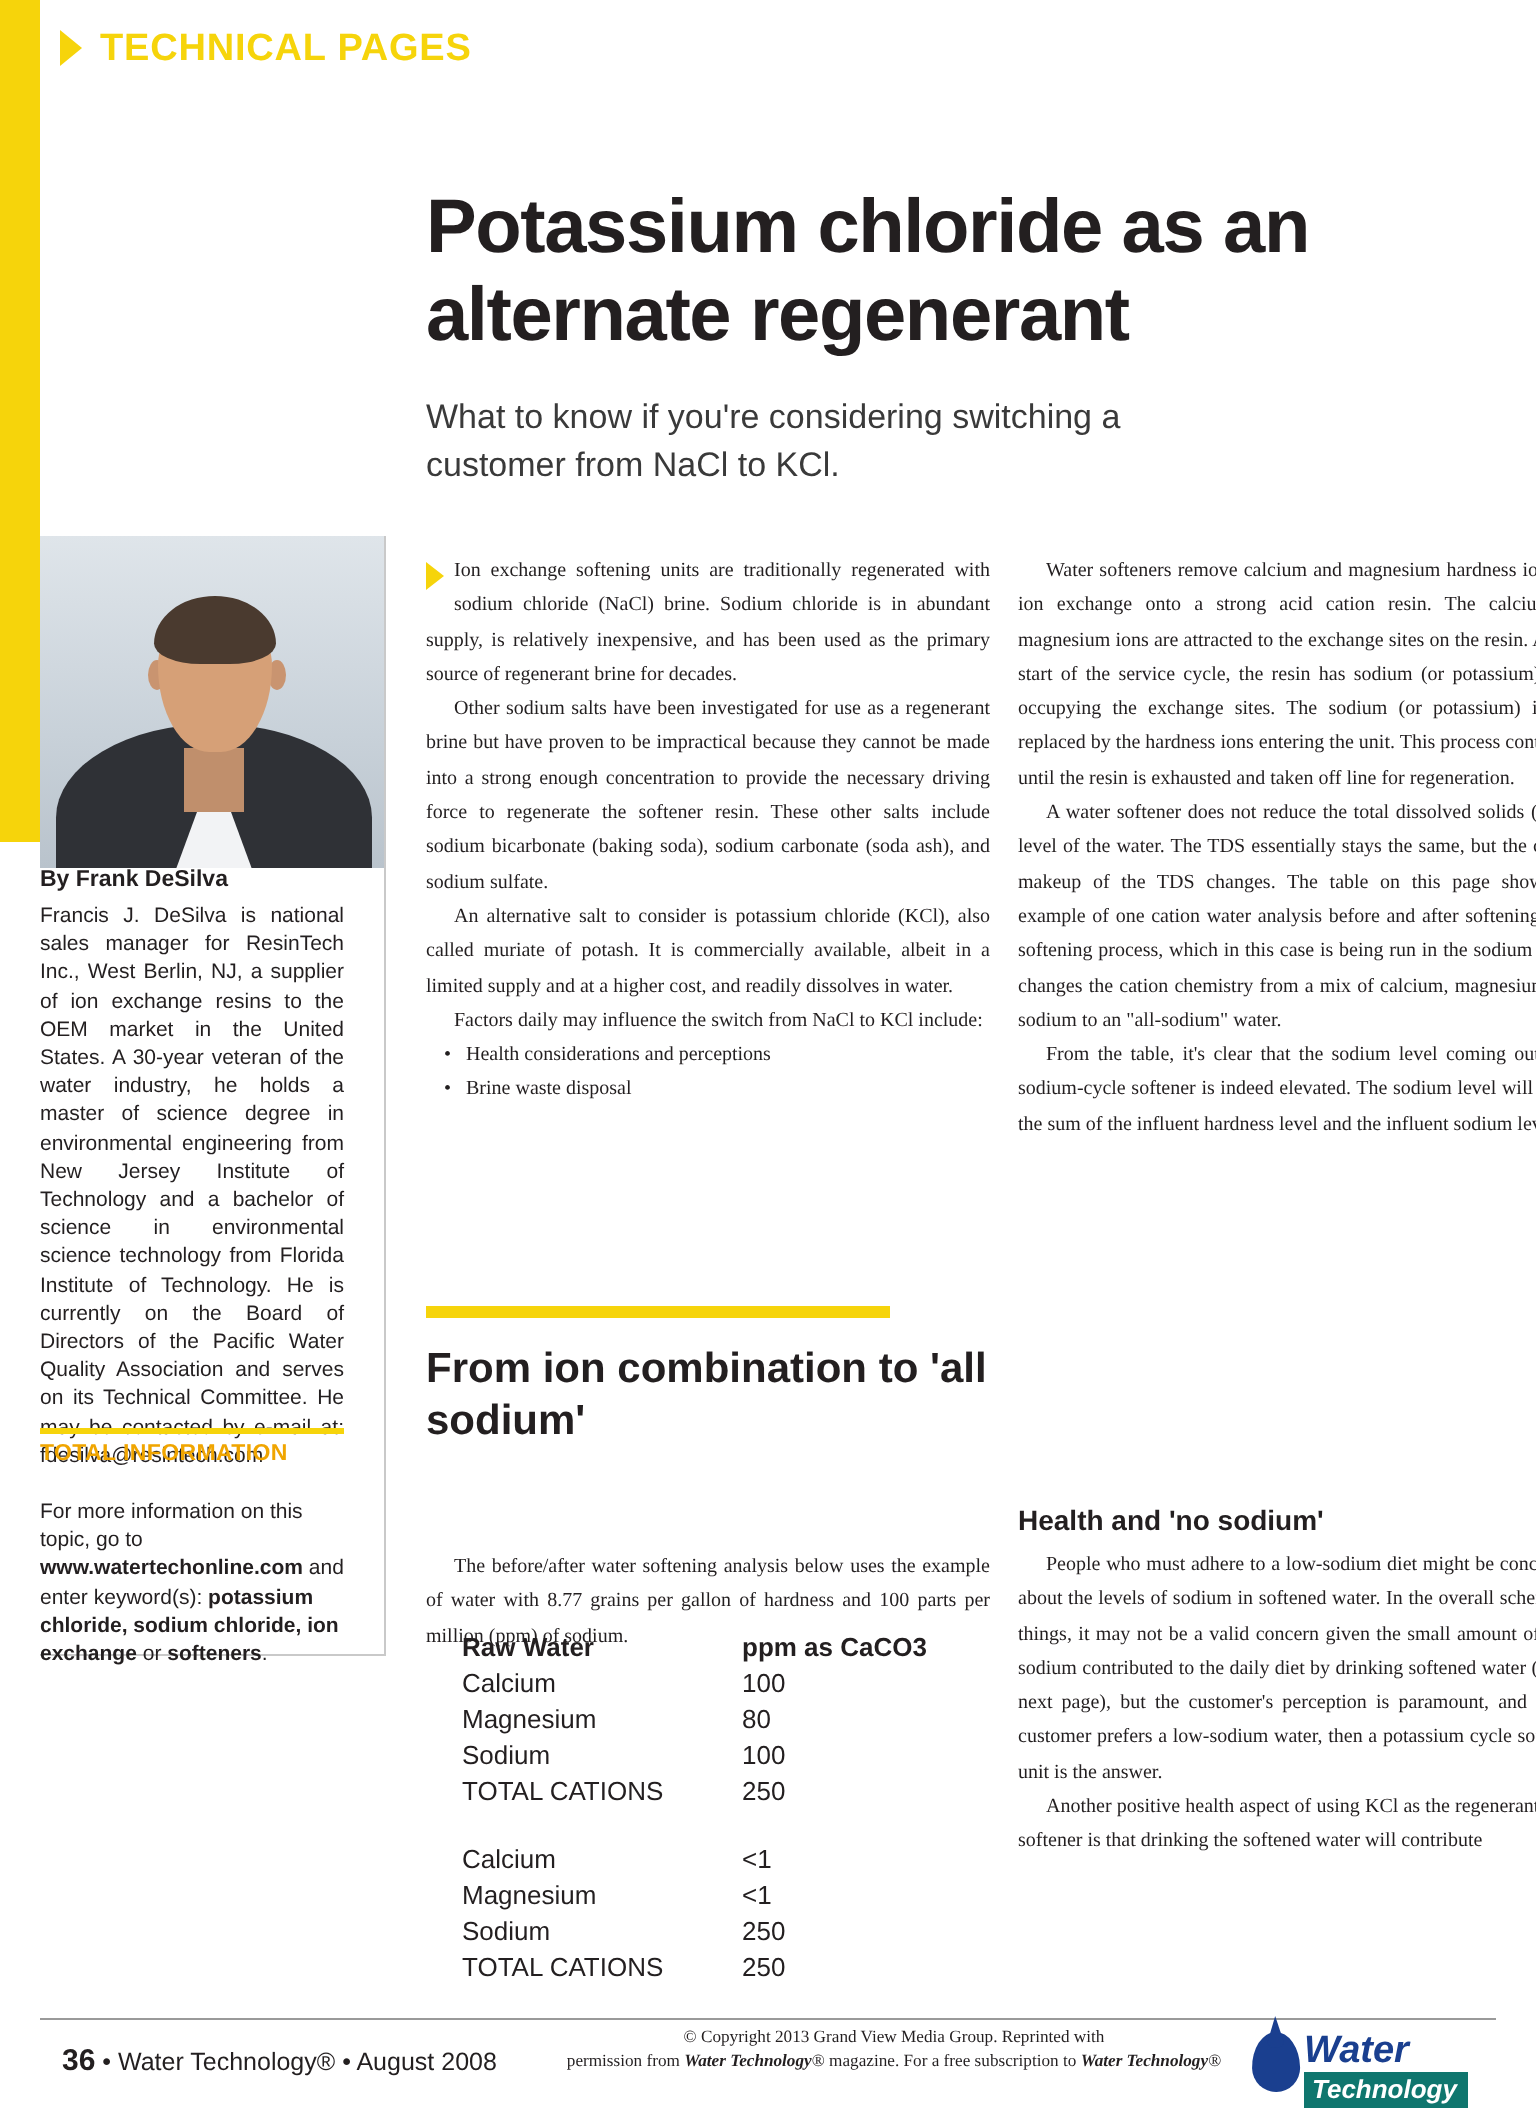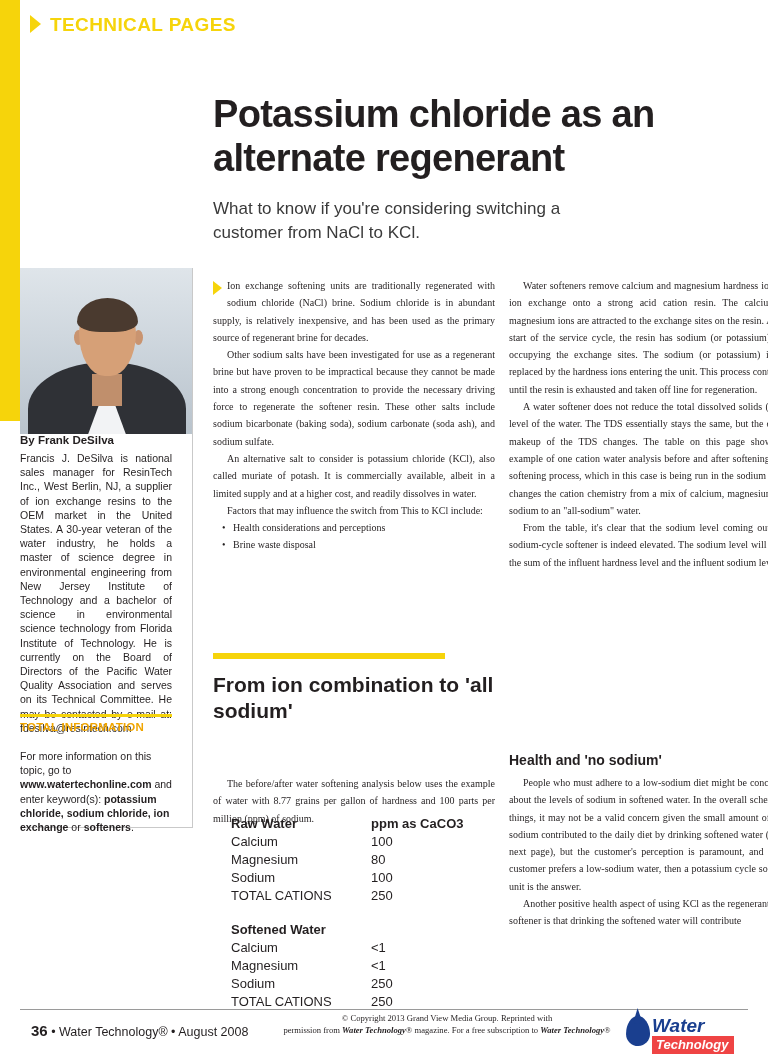--- a/index.html
+++ b/index.html
@@ -378,21 +378,21 @@
   }
   .logo .word2 {
     position: absolute;
     left: 26px;
     top: 24px;
     font-family: "Liberation Sans", sans-serif;
     font-weight: bold;
     font-style: italic;
     font-size: 13px;
     color: #ffffff;
-    background: #ef4444;
+    background: #0f766e;
     padding: 1px 6px 2px 4px;
   }
 </style>
 </head>
 <body>
 
 <div class="spine"></div>
 <div class="spine-white-cut"></div>
 
 <div class="header">
@@ -421,21 +421,21 @@
 <div class="moreinfo-rule"></div>
 <div class="moreinfo-title">TOTAL INFORMATION</div>
 <div class="moreinfo-body">
   <span>For more information on this topic, go to </span><b>www.watertechonline.com</b><span> and enter keyword(s): </span><b>potassium chloride, sodium chloride, ion exchange</b><span> or </span><b>softeners</b><span>.</span>
 </div>
 
 <div class="col" id="col-left">
   <p class="noindent"><span class="lead-tri"></span><span>Ion exchange softening units are traditionally regenerated with sodium chloride (NaCl) brine. Sodium chloride is in abundant supply, is relatively inexpensive, and has been used as the primary source of regenerant brine for decades.</span></p>
   <p>Other sodium salts have been investigated for use as a regenerant brine but have proven to be impractical because they cannot be made into a strong enough concentration to provide the necessary driving force to regenerate the softener resin. These other salts include sodium bicarbonate (baking soda), sodium carbonate (soda ash), and sodium sulfate.</p>
   <p>An alternative salt to consider is potassium chloride (KCl), also called muriate of potash. It is commercially available, albeit in a limited supply and at a higher cost, and readily dissolves in water.</p>
-  <p>Factors that may influence the switch from This to KCl include:</p>
+  <p>Factors daily may influence the switch from NaCl to KCl include:</p>
   <ul>
     <li>Health considerations and perceptions</li>
     <li>Brine waste disposal</li>
   </ul>
 </div>
 
 <div class="subhead-rule"></div>
 <div class="subhead-big">From ion combination to 'all sodium'</div>
 
 <div class="col" style="left:213px; top:775px; width:282px;">
@@ -459,24 +459,20 @@
     <div class="c1">Sodium</div>
     <div class="c2">100</div>
   </div>
   <div class="row">
     <div class="c1">TOTAL CATIONS</div>
     <div class="c2">250</div>
   </div>
 
   <div class="gap"></div>
 
-  <div class="row hrow">
-    <div class="c1">Softened Water</div>
-    <div class="c2"></div>
-  </div>
   <div class="row">
     <div class="c1">Calcium</div>
     <div class="c2">&lt;1</div>
   </div>
   <div class="row">
     <div class="c1">Magnesium</div>
     <div class="c2">&lt;1</div>
   </div>
   <div class="row">
     <div class="c1">Sodium</div>

